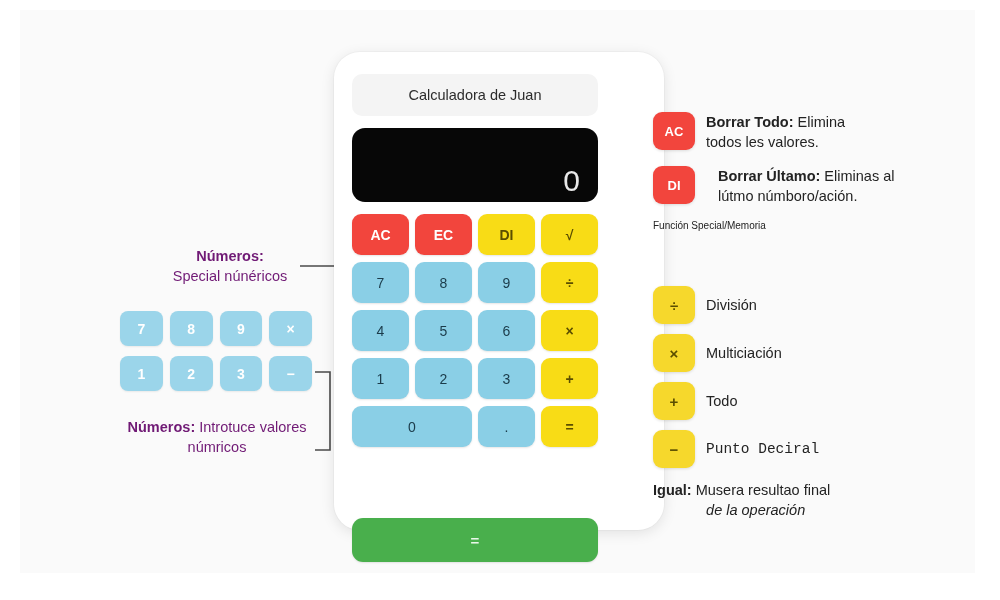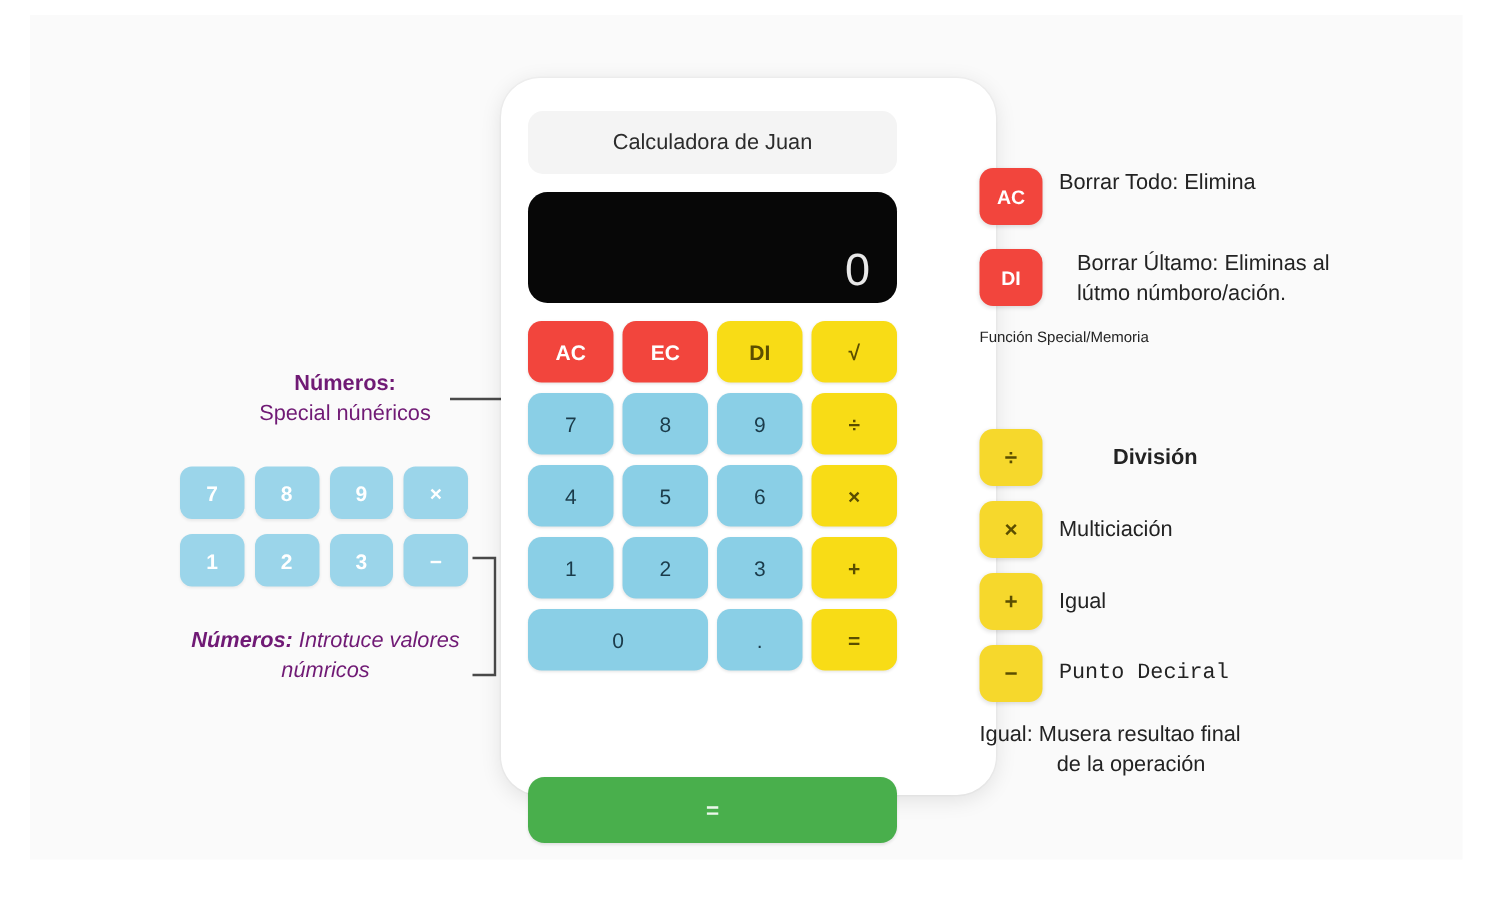--- a/index.html
+++ b/index.html
@@ -121,42 +121,41 @@
   }
   #anno-numeros-top .l1 { font-weight: 700; }
   #anno-numeros-top .l2 { font-weight: 400; }
 
   #anno-numeros-bottom {
     left: 104px; top: 417px;
     width: 226px;
     text-align: center;
     font-size: 14.5px;
     line-height: 1.4;
-    font-style: italic;
   }
 
   
   .rb {
     position: absolute;
     width: 42px; height: 38px;
     border-radius: 9px;
     display: flex; align-items: center; justify-content: center;
     font-size: 13px; font-weight: 600;
     box-shadow: 0 1px 3px rgba(0,0,0,0.12);
     cursor: pointer;
   }
   .rb.red { background: #F2453D; color: #ffffff; }
   .rb.yel { background: #F6D82C; color: #5b4e00; font-size: 15px; }
   .rl {
     position: absolute;
     font-size: 14.5px;
     color: #232323;
     line-height: 1.35;
   }
-  .rl b { font-weight: 400; }
+  .rl b { font-weight: 700; }
 
   #txt-funcion {
     position: absolute;
     left: 653px; top: 220px;
     font-size: 10px;
     color: #232323;
   }
 
   
   svg#wires {
@@ -246,43 +245,44 @@
     <div>
       <b>Números:</b><span> Introtuce valores</span>
     </div>
     <div>númricos</div>
   </div>
 
   <div id="right-col">
       <div class="rb red" style="left: 653px; top: 112px;">AC</div>
       <div class="rl" style="left: 706px; top: 113px;">
         <div><b>Borrar Todo:</b><span> Elimina</span></div>
+        <div>todos les valores.</div>
       </div>
       <div class="rb red" style="left: 653px; top: 166px;">DI</div>
       <div class="rl" style="left: 706px; top: 167px; margin-left: 12px;">
         <div><b>Borrar Últamo:</b><span> Eliminas al</span></div>
         <div>lútmo númboro/ación.</div>
       </div>
       <div class="rb yel" style="left: 653px; top: 286px;">÷</div>
-      <div class="rl" style="left: 742px; top: 296px; font-weight: bold;">
+      <div class="rl" style="left: 706px; top: 296px;">
         <div><span>División</span></div>
       </div>
       <div class="rb yel" style="left: 653px; top: 334px;">×</div>
       <div class="rl" style="left: 706px; top: 344px;">
         <div><span>Multiciación</span></div>
       </div>
       <div class="rb yel" style="left: 653px; top: 382px;">+</div>
       <div class="rl" style="left: 706px; top: 392px;">
-        <div><span>Igual</span></div>
+        <div><span>Todo</span></div>
       </div>
       <div class="rb yel" style="left: 653px; top: 430px;">−</div>
       <div class="rl" style="left: 706px; top: 440px; font-family: Liberation Mono, monospace;">
         <div><span>Punto Deciral</span></div>
       </div>
     </div>
 
   <div id="txt-funcion">Función Special/Memoria</div>
 
   <div class="rl" id="anno-igual" style="left:653px; top:481px;text-align:center;">
     <b>Igual:</b><span> Musera resultao final</span>
-    <div style="margin-left:28px;">de la operación</div>
+    <div style="margin-left:28px;font-style:italic;">de la operación</div>
   </div>
 </div>
 
 </body></html>

